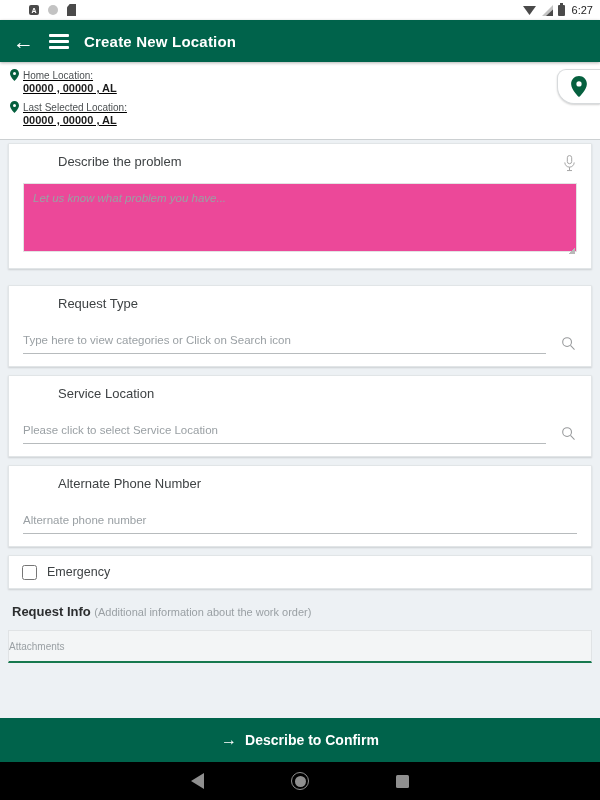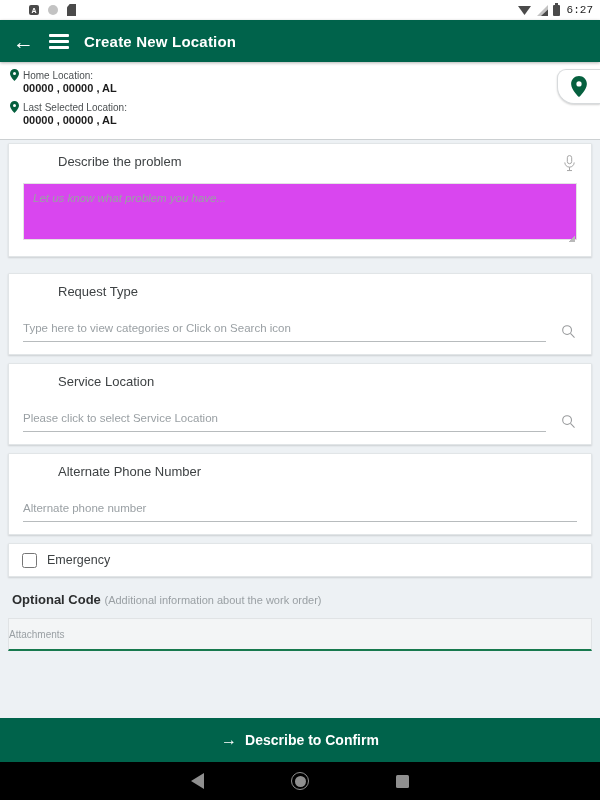--- a/index.html
+++ b/index.html
@@ -8,50 +8,50 @@
     width:600px; height:800px; margin:0 auto; position:relative;
     display:flex; flex-direction:column; overflow:hidden;
     font-family:"Liberation Sans", sans-serif; background:#edf1f4;
   }
   
   .status-bar { height:20px; background:#ffffff; display:flex; align-items:center; padding:0 7px; flex:0 0 auto; }
   .sb-left { display:flex; align-items:center; gap:9px; margin-left:22px; }
   .sb-abadge { width:10px; height:10px; background:#4a4a4a; border-radius:2px; color:#fff; font-size:7px; font-weight:bold; display:flex; align-items:center; justify-content:center; }
   .sb-circle { width:10px; height:10px; background:#c3c3c3; border-radius:50%; }
   .sb-storage { width:9px; height:12px; background:#4a4a4a; clip-path:polygon(30% 0,100% 0,100% 100%,0 100%,0 28%); }
-  .sb-right { margin-left:auto; display:flex; align-items:center; gap:5px;font-family:Liberation Mono, monospace; }
+  .sb-right { margin-left:auto; display:flex; align-items:center; gap:5px; }
   .sb-time { font-size:11px; color:#1d1d1d; margin-left:2px; }
   .sb-batt { position:relative; width:7px; height:11px; background:#4a4a4a; border-radius:1px; margin-top:1px; }
   .sb-batt::before { content:""; position:absolute; top:-2px; left:2px; width:3px; height:2px; background:#4a4a4a; }
   
   .app-bar { height:42px; background:#00634b; display:flex; align-items:center; padding:0 13px; gap:15px;
              box-shadow:0 1px 3px rgba(0,0,0,.3); z-index:5; flex:0 0 auto; }
   .back-arrow { color:#fff; font-size:21px; line-height:1; cursor:pointer; }
   .hamburger { display:flex; flex-direction:column; gap:3px; cursor:pointer; }
   .hamburger span { width:20px; height:3px; background:#fff; border-radius:1px; }
   .app-title { color:#fff; font-size:15px; font-weight:bold; letter-spacing:.2px; }
   
   .loc-panel { background:#fff; padding:7px 10px 6px; position:relative; border-bottom:1px solid #ccd0d2; flex:0 0 auto; }
-  .loc-row { margin-bottom:7px; }
+  .loc-row { margin-bottom:7px;text-decoration:underline; }
   .loc-row:last-child { margin-bottom:2px; }
   .loc-head { display:flex; align-items:center; gap:4px; }
   .loc-label { font-size:10px; color:#4c5052; }
   .loc-value { margin-left:13px; font-size:11px; font-weight:bold; color:#1c1c1c; margin-top:1px; }
   .loc-fab { position:absolute; right:0; top:7px; width:43px; height:35px; background:#fff;
              border:1px solid #d7dadc; border-right:none; border-radius:9px 0 0 17px;
              display:flex; align-items:center; justify-content:center; box-shadow:0 1px 2px rgba(0,0,0,.18); cursor:pointer; }
   
   .content { flex:1 1 auto; padding:0 8px; overflow:hidden; }
   .card { background:#fff; border:1px solid #e1e5e7; box-shadow:0 1px 2px rgba(0,0,0,.14); border-radius:1px; }
   .card-label { font-size:13px; color:#3e4244;margin-left:35px; }
   .describe-card { margin-top:3px; padding:10px 14px 12px; }
   .describe-head { display:flex; align-items:flex-start; }
   .describe-head .card-label { flex:1; }
   .ta-wrap { position:relative; margin-top:9px; }
-  textarea.problem-ta { width:100%; height:57px; background:#d946ef; border:1px solid #e3e3e3; resize:none;
+  textarea.problem-ta { width:100%; height:69px; background:#ec4899; border:1px solid #e3e3e3; resize:none;
              padding:8px 9px; font-family:"Liberation Sans", sans-serif; font-size:11.5px; color:#333; }
   textarea.problem-ta::placeholder { font-style:italic; color:#9aa0a4; }
   .ta-wrap::after { content:""; position:absolute; right:2px; bottom:2px; width:7px; height:7px;
              background:linear-gradient(135deg, transparent 55%, #b9b9b9 55%); }
   .field-card { margin-top:8px; padding:10px 14px 12px; }
   .field-card.first-gap { margin-top:16px; }
   .field-row { display:flex; align-items:flex-end; margin-top:16px; }
   .fld-input { flex:1; border:none; outline:none; border-bottom:1px solid #b7bbbd; background:transparent;
              font-family:"Liberation Sans", sans-serif; font-size:11.5px; color:#333; padding:7px 0 7px; }
   .fld-input::placeholder { color:#9aa0a4; }
@@ -186,21 +186,21 @@
         <input class="fld-input" type="text" placeholder="Alternate phone number" style="">
       </div>
     </div>
 
     <div class="card emergency-card">
       <input type="checkbox" style="">
       <span class="emergency-label">Emergency</span>
     </div>
 
     <div class="optional-row">
-      <span>Optional Code</span>
+      <span>Request Info</span>
       <span class="optional-sub">(Additional information about the work order)</span>
     </div>
 
     <div class="attachments-btn">
       <span>Attachments</span>
     </div>
 
   </div>
 
   <div class="continue-btn">

